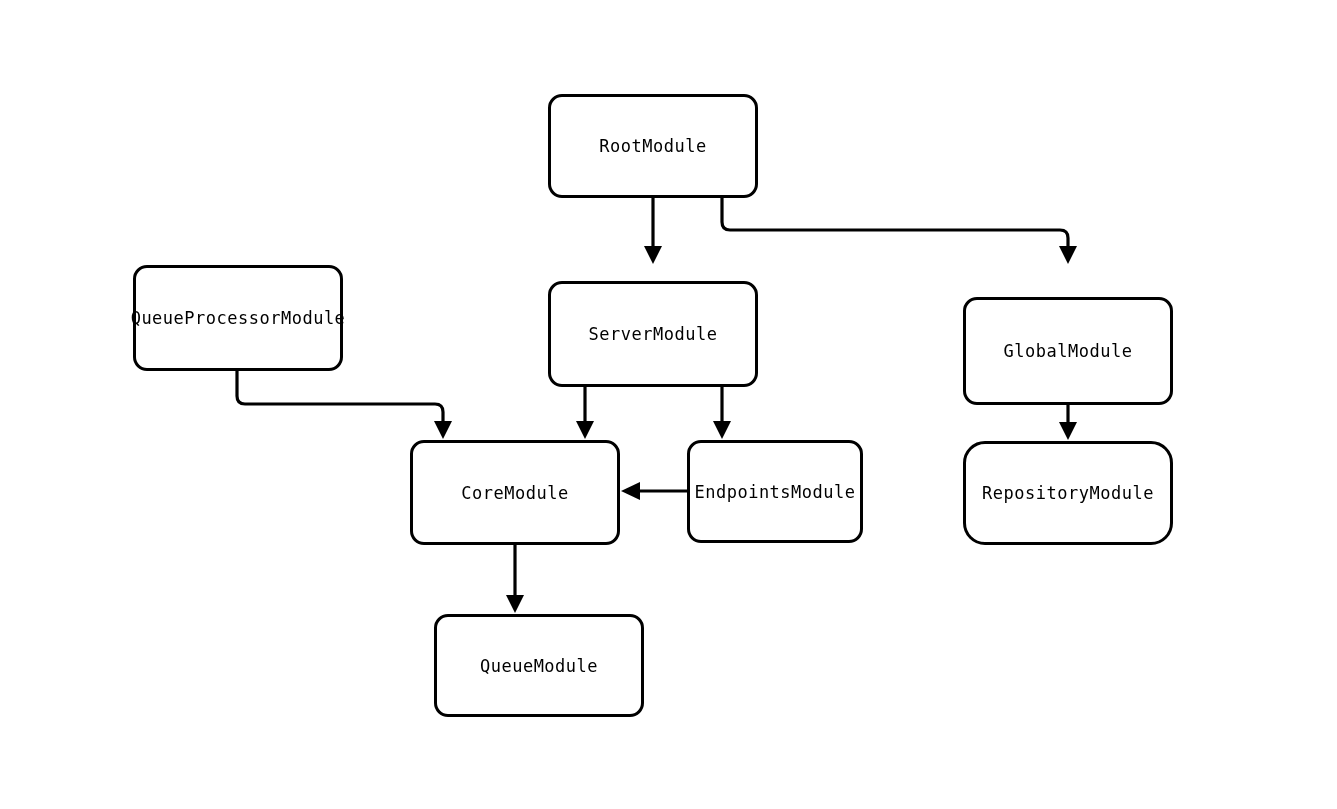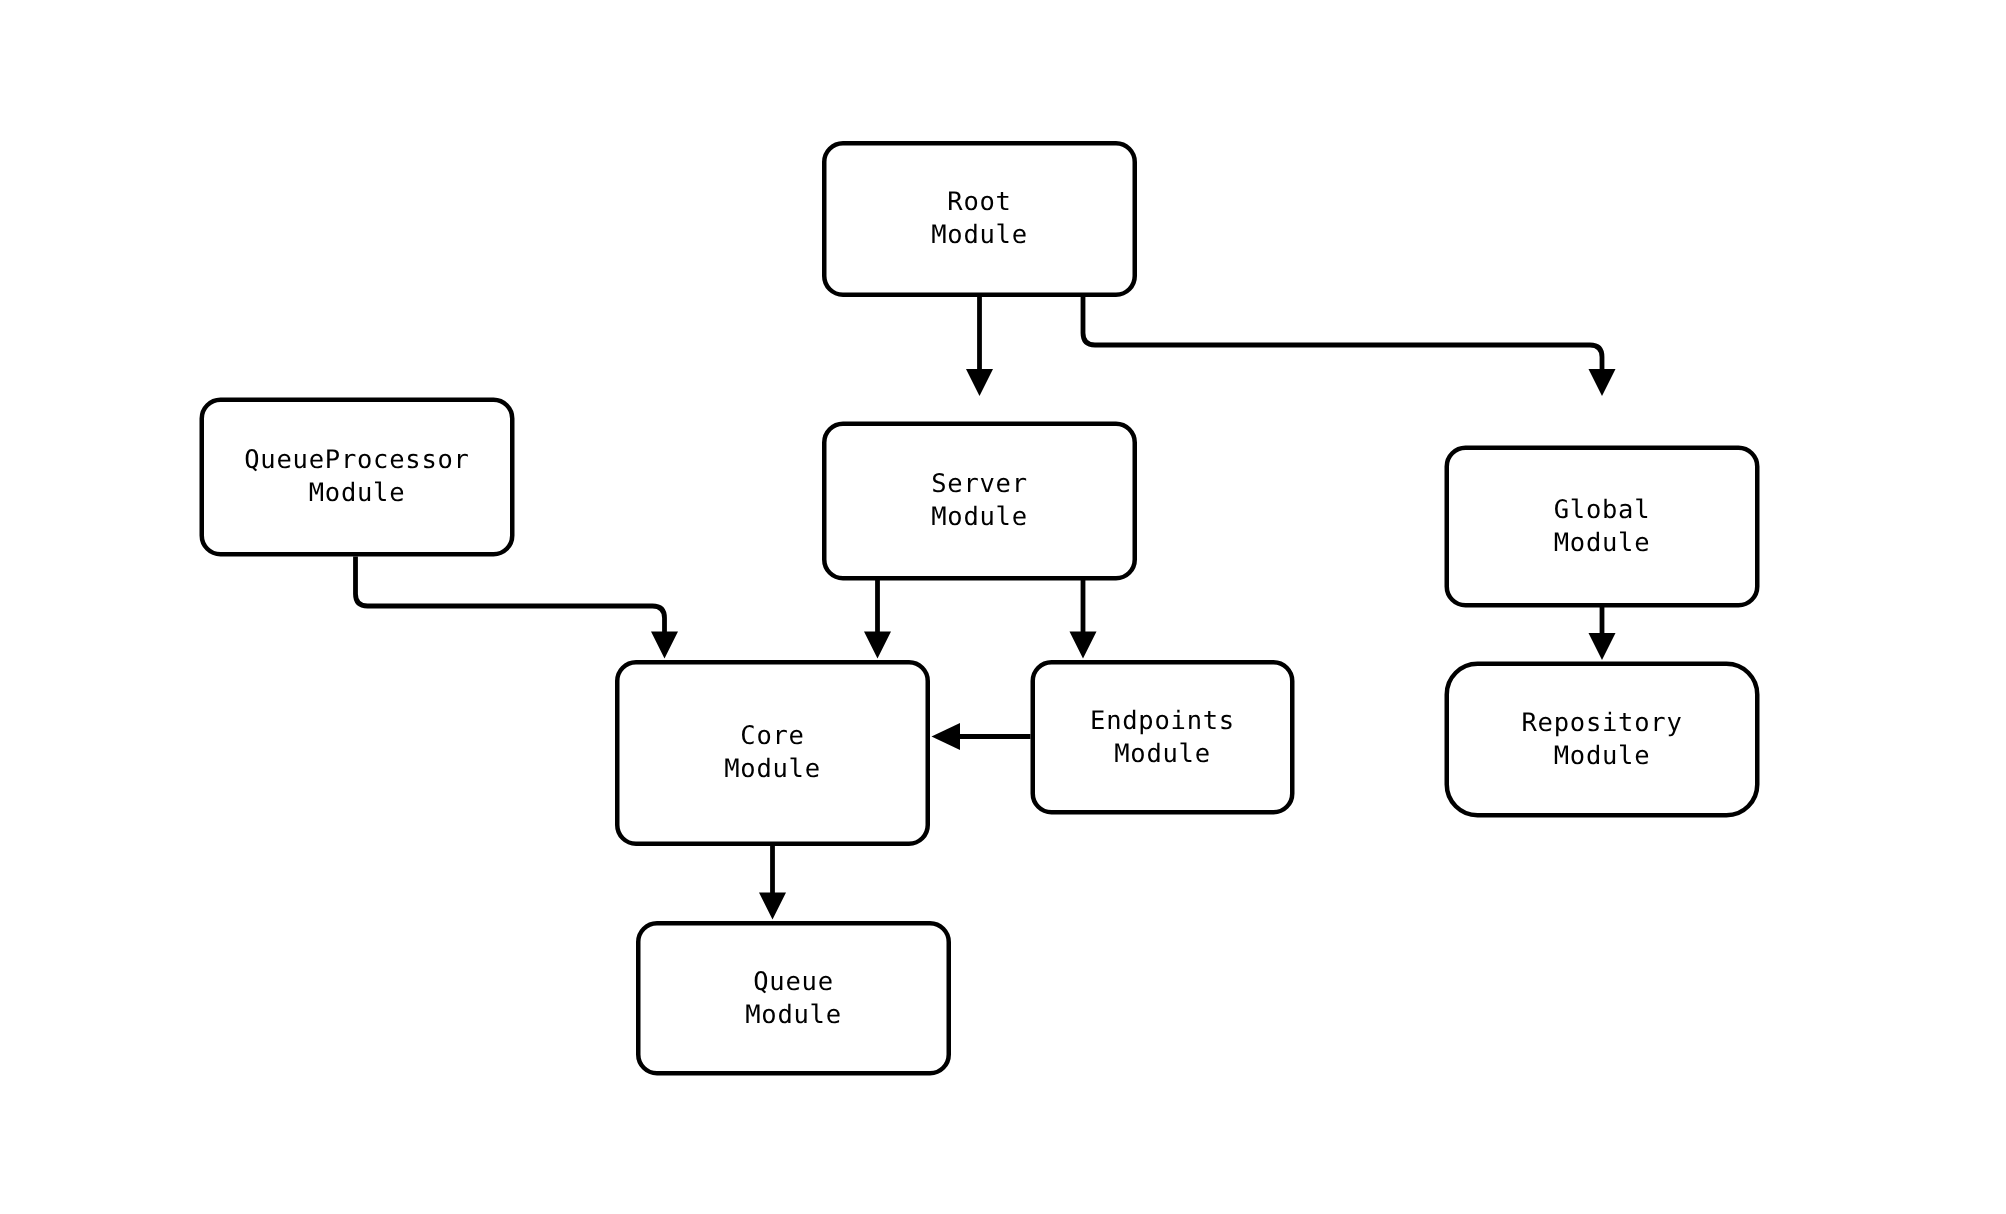--- a/index.html
+++ b/index.html
@@ -27,21 +27,21 @@
     width: 1337px;
     height: 809px;
   }
   .node {
     position: absolute;
     box-sizing: border-box;
     background: #ffffff;
     border: 3px solid #000000;
     border-radius: 14px;
     display: flex;
-    flex-direction: column;
+    flex-direction: row;
     align-items: center;
     justify-content: center;
     text-align: center;
     color: #000000;
     font-family: "DejaVu Sans Mono", "Liberation Mono", monospace;
     font-size: 17px;
     line-height: 22px;
     letter-spacing: 0.5px;
     z-index: 2;
   }
@@ -88,31 +88,31 @@
         <span class="node-line">Module</span>
       </div>
       <div class="node" style="left: 548px; top: 281px; width: 210px; height: 106px; border-color: rgb(0, 0, 0); color: rgb(0, 0, 0);">
         <span class="node-line">Server</span>
         <span class="node-line">Module</span>
       </div>
       <div class="node" style="left: 963px; top: 265px; width: 210px; height: 108px; border-color: rgb(0, 0, 0); color: rgb(0, 0, 0); margin-top: 32px;">
         <span class="node-line">Global</span>
         <span class="node-line">Module</span>
       </div>
-      <div class="node" style="left: 410px; top: 440px; width: 210px; height: 124px; border-color: rgb(0, 0, 0); color: rgb(0, 0, 0);">
+      <div class="node" style="left: 410px; top: 440px; width: 210px; height: 105px; border-color: rgb(0, 0, 0); color: rgb(0, 0, 0);">
         <span class="node-line">Core</span>
         <span class="node-line">Module</span>
       </div>
       <div class="node" style="left: 687px; top: 440px; width: 176px; height: 103px; border-color: rgb(0, 0, 0); color: rgb(0, 0, 0);">
         <span class="node-line">Endpoints</span>
         <span class="node-line">Module</span>
       </div>
       <div class="node" style="left: 963px; top: 441px; width: 210px; height: 104px; border-color: rgb(0, 0, 0); color: rgb(0, 0, 0); border-radius: 22px;">
         <span class="node-line">Repository</span>
         <span class="node-line">Module</span>
       </div>
-      <div class="node" style="left: 424px; top: 614px; width: 210px; height: 103px; border-color: rgb(0, 0, 0); color: rgb(0, 0, 0);">
+      <div class="node" style="left: 434px; top: 614px; width: 210px; height: 103px; border-color: rgb(0, 0, 0); color: rgb(0, 0, 0);">
         <span class="node-line">Queue</span>
         <span class="node-line">Module</span>
       </div>
     </div>
 
 </div>
 
 </body></html>

